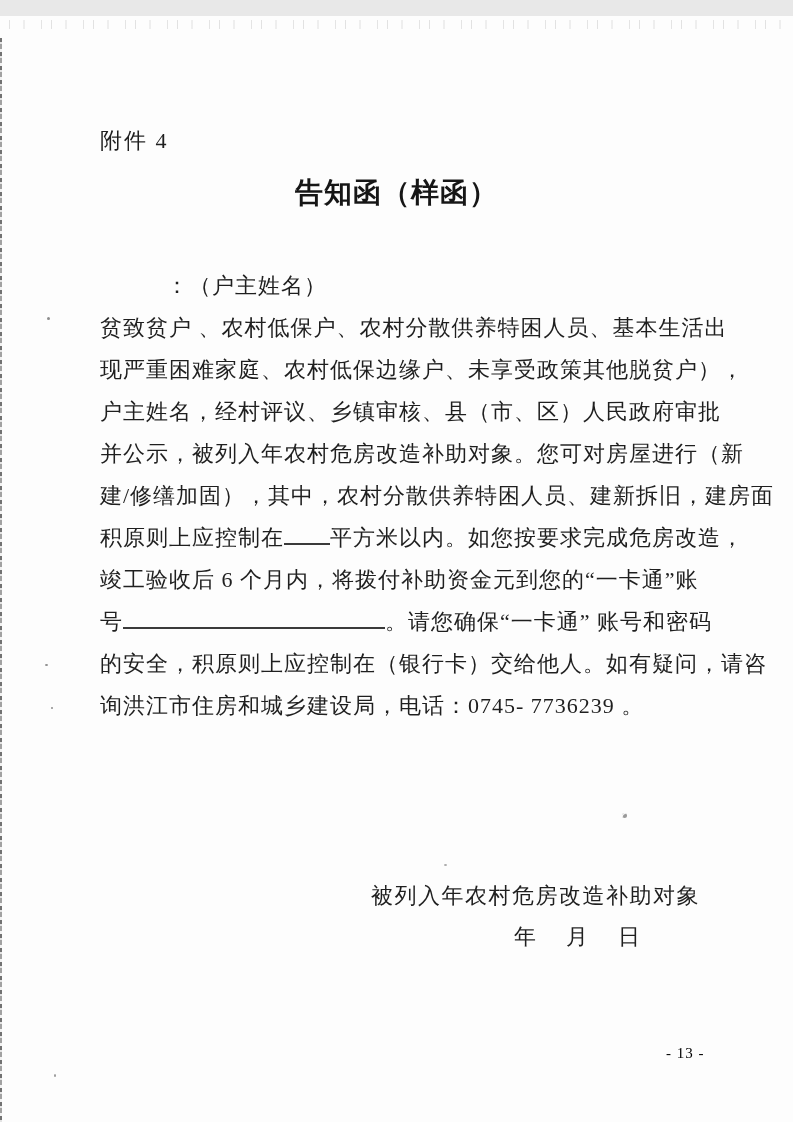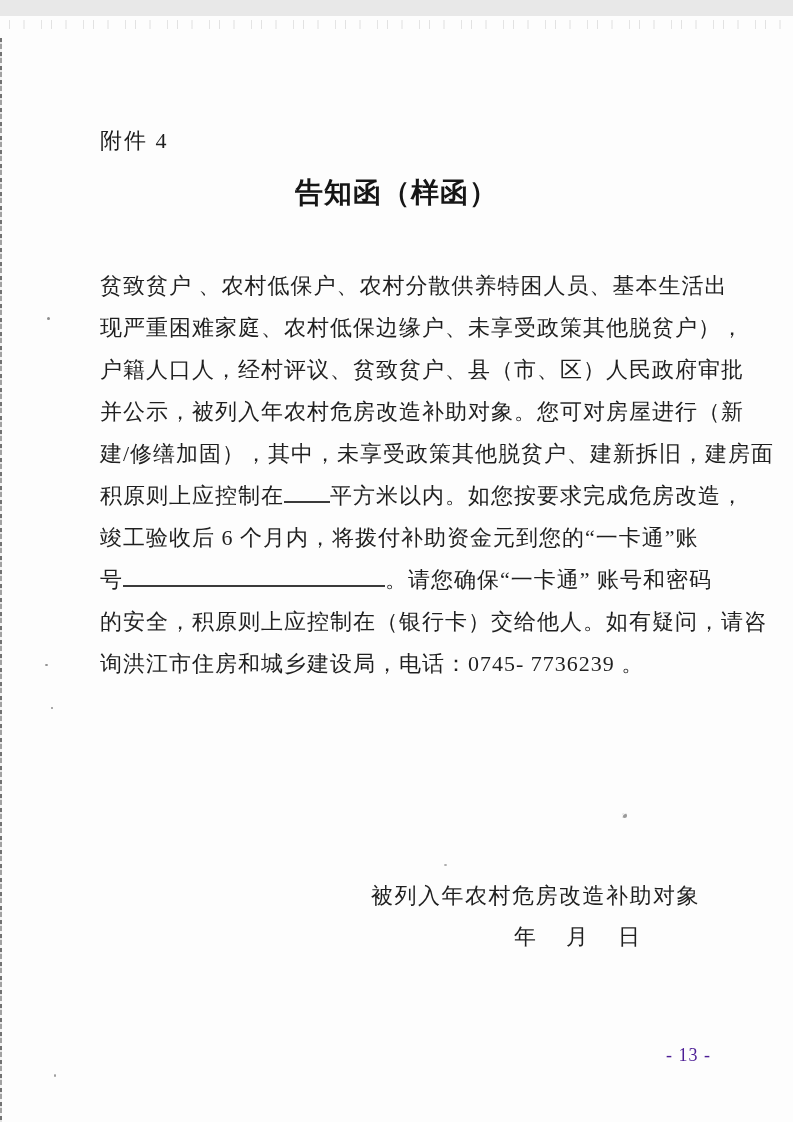--- a/index.html
+++ b/index.html
@@ -64,21 +64,21 @@
   .sign-org{
     position:absolute;left:371px;top:865px;
     font-size:22px;letter-spacing:1.5px;white-space:pre;
   }
   .sign-date{
     position:absolute;left:514px;top:906px;
     font-size:22px;letter-spacing:4px;white-space:pre;
   }
   .page-number{
     position:absolute;left:666px;top:1029px;
-    font-size:18px;letter-spacing:1px;color:#4c1d95;
+    font-size:15px;letter-spacing:1px;color:#000000;
   }
 </style>
 </head>
 <body>
 
 <div class="page">
 
   <div class="scan-edge-left"></div>
   <div class="scan-noise-top"></div>
   <div class="speck s1"></div>
@@ -86,25 +86,26 @@
   <div class="speck s3"></div>
   <div class="speck s4"></div>
   <div class="speck s5"></div>
   <div class="speck s6"></div>
 
   <div class="attachment">附件 4</div>
 
   <div class="doc-title">告知函（样函）</div>
 
   <div class="body-text">
+    <div class="body-line indent-3">：（户主姓名）</div>
     <div class="body-line">贫致贫户 、农村低保户、农村分散供养特困人员、基本生活出</div>
     <div class="body-line">现严重困难家庭、农村低保边缘户、未享受政策其他脱贫户），</div>
-    <div class="body-line">户籍人口人，经村评议、贫致贫户、县（市、区）人民政府审批</div>
+    <div class="body-line">户主姓名，经村评议、乡镇审核、县（市、区）人民政府审批</div>
     <div class="body-line">并公示，被列入年农村危房改造补助对象。您可对房屋进行（新</div>
-    <div class="body-line">建/修缮加固），其中，未享受政策其他脱贫户、建新拆旧，建房面</div>
+    <div class="body-line">建/修缮加固），其中，农村分散供养特困人员、建新拆旧，建房面</div>
     <div class="body-line"><span>积原则上应控制在</span><span class="blank blank-short"></span><span>平方米以内。如您按要求完成危房改造，</span></div>
     <div class="body-line">竣工验收后 6 个月内，将拨付补助资金元到您的“一卡通”账</div>
     <div class="body-line"><span>号</span><span class="blank blank-long"></span><span>。请您确保“一卡通” 账号和密码</span></div>
     <div class="body-line">的安全，积原则上应控制在（银行卡）交给他人。如有疑问，请咨</div>
     <div class="body-line">询洪江市住房和城乡建设局，电话：0745- 7736239 。</div>
   </div>
 
   <div class="sign-org">被列入年农村危房改造补助对象</div>
   <div class="sign-date">年　月　日</div>
 

